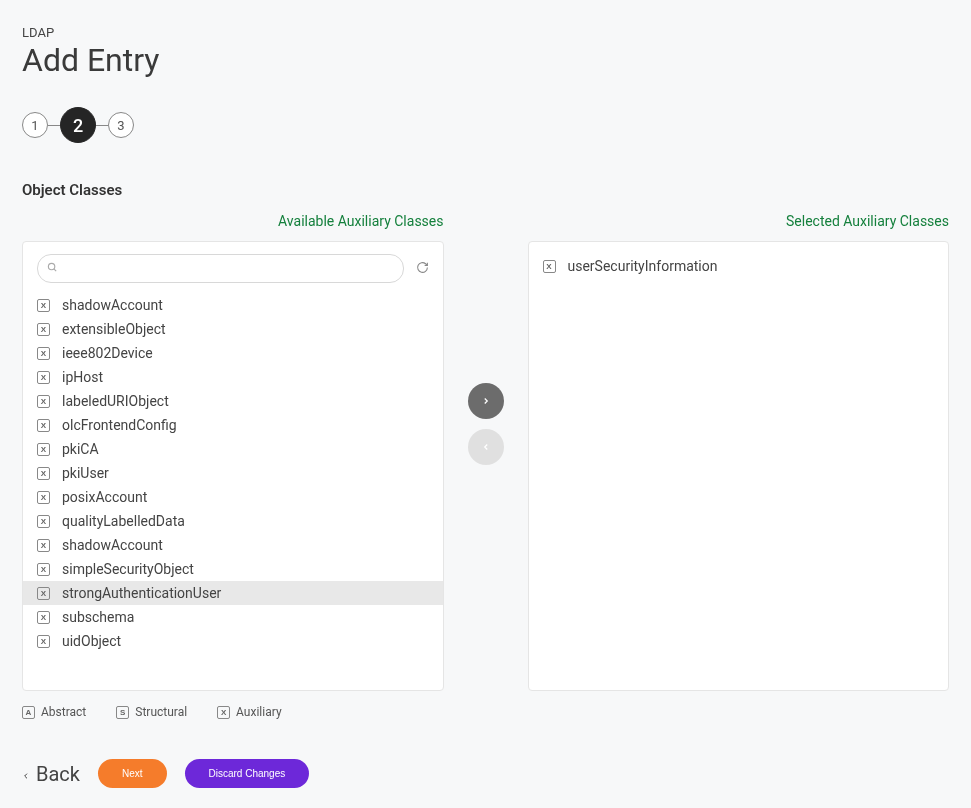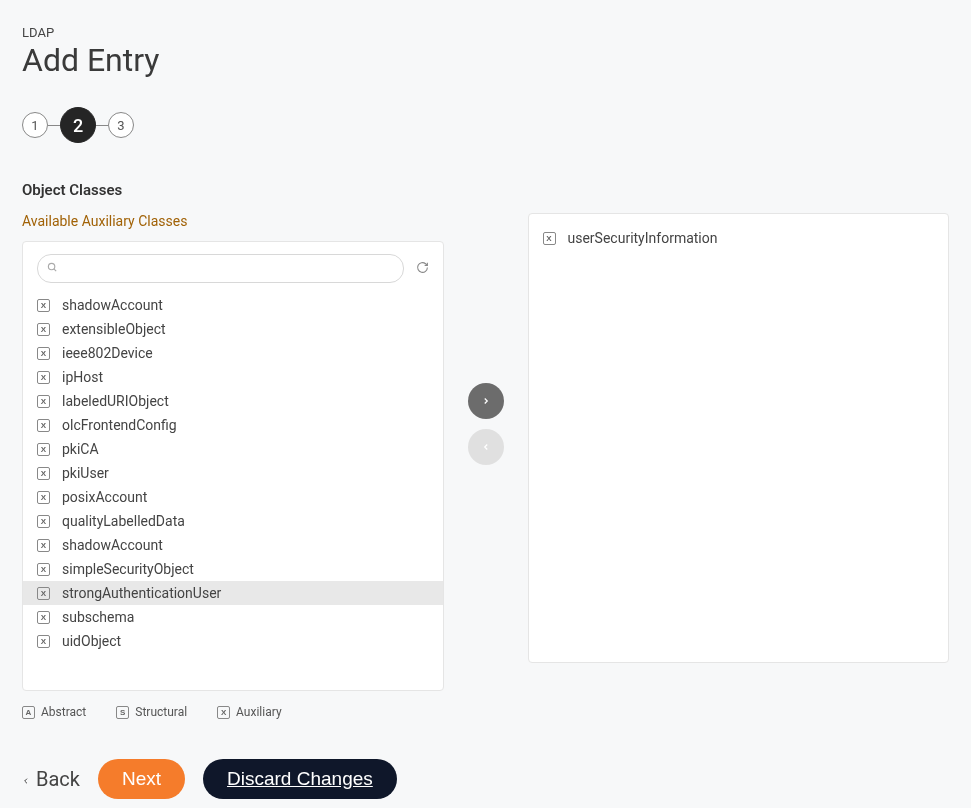--- a/index.html
+++ b/index.html
@@ -65,22 +65,23 @@
     .dual-list {
       display: flex;
       gap: 24px;
       align-items: flex-start;
     }
     .list-column {
       flex: 1;
     }
     .list-label {
       font-size: 14px;
-      color: #a16207;
+      color: #15803d;
       margin-bottom: 12px;
+      text-align: right;
     }
     .list-box {
       background: #fff;
       border: 1px solid #e5e5e5;
       border-radius: 4px;
       height: 450px;
       overflow: hidden;
       display: flex;
       flex-direction: column;
     }
@@ -210,32 +211,31 @@
       align-items: center;
       gap: 6px;
       color: #444;
       font-size: 20px;
       cursor: pointer;
     }
     .btn {
       border: none;
       border-radius: 20px;
       padding: 9px 24px;
-      font-size: 19px;
+      font-size: 10px;
       font-weight: 500;
       cursor: pointer;
     }
     .btn-primary {
       background: #f57c2b;
       color: #fff;
     }
     .btn-secondary {
-      background: #0f172a;
+      background: #6d28d9;
       color: #fff;
-      text-decoration: underline;
     }
     .chevron svg {
       width: 10px;
       height: 10px;
     }
   </style>
 </head>
 <body>
 
 
@@ -352,20 +352,21 @@
     <button class="transfer-btn disabled">
       <span class="chevron">
         <svg viewBox="0 0 24 24" fill="none" stroke="currentColor" stroke-width="3">
             <polyline points="15 6 9 12 15 18"></polyline>
           </svg>
       </span>
     </button>
   </div>
 
   <div class="list-column">
+    <div class="list-label">Selected Auxiliary Classes</div>
     <div class="selected-box" id="selected-list">
         <div class="selected-item">
           <span class="type-badge">X</span>
           <span>userSecurityInformation</span>
         </div>
       </div>
   </div>
 
 </div>
 

